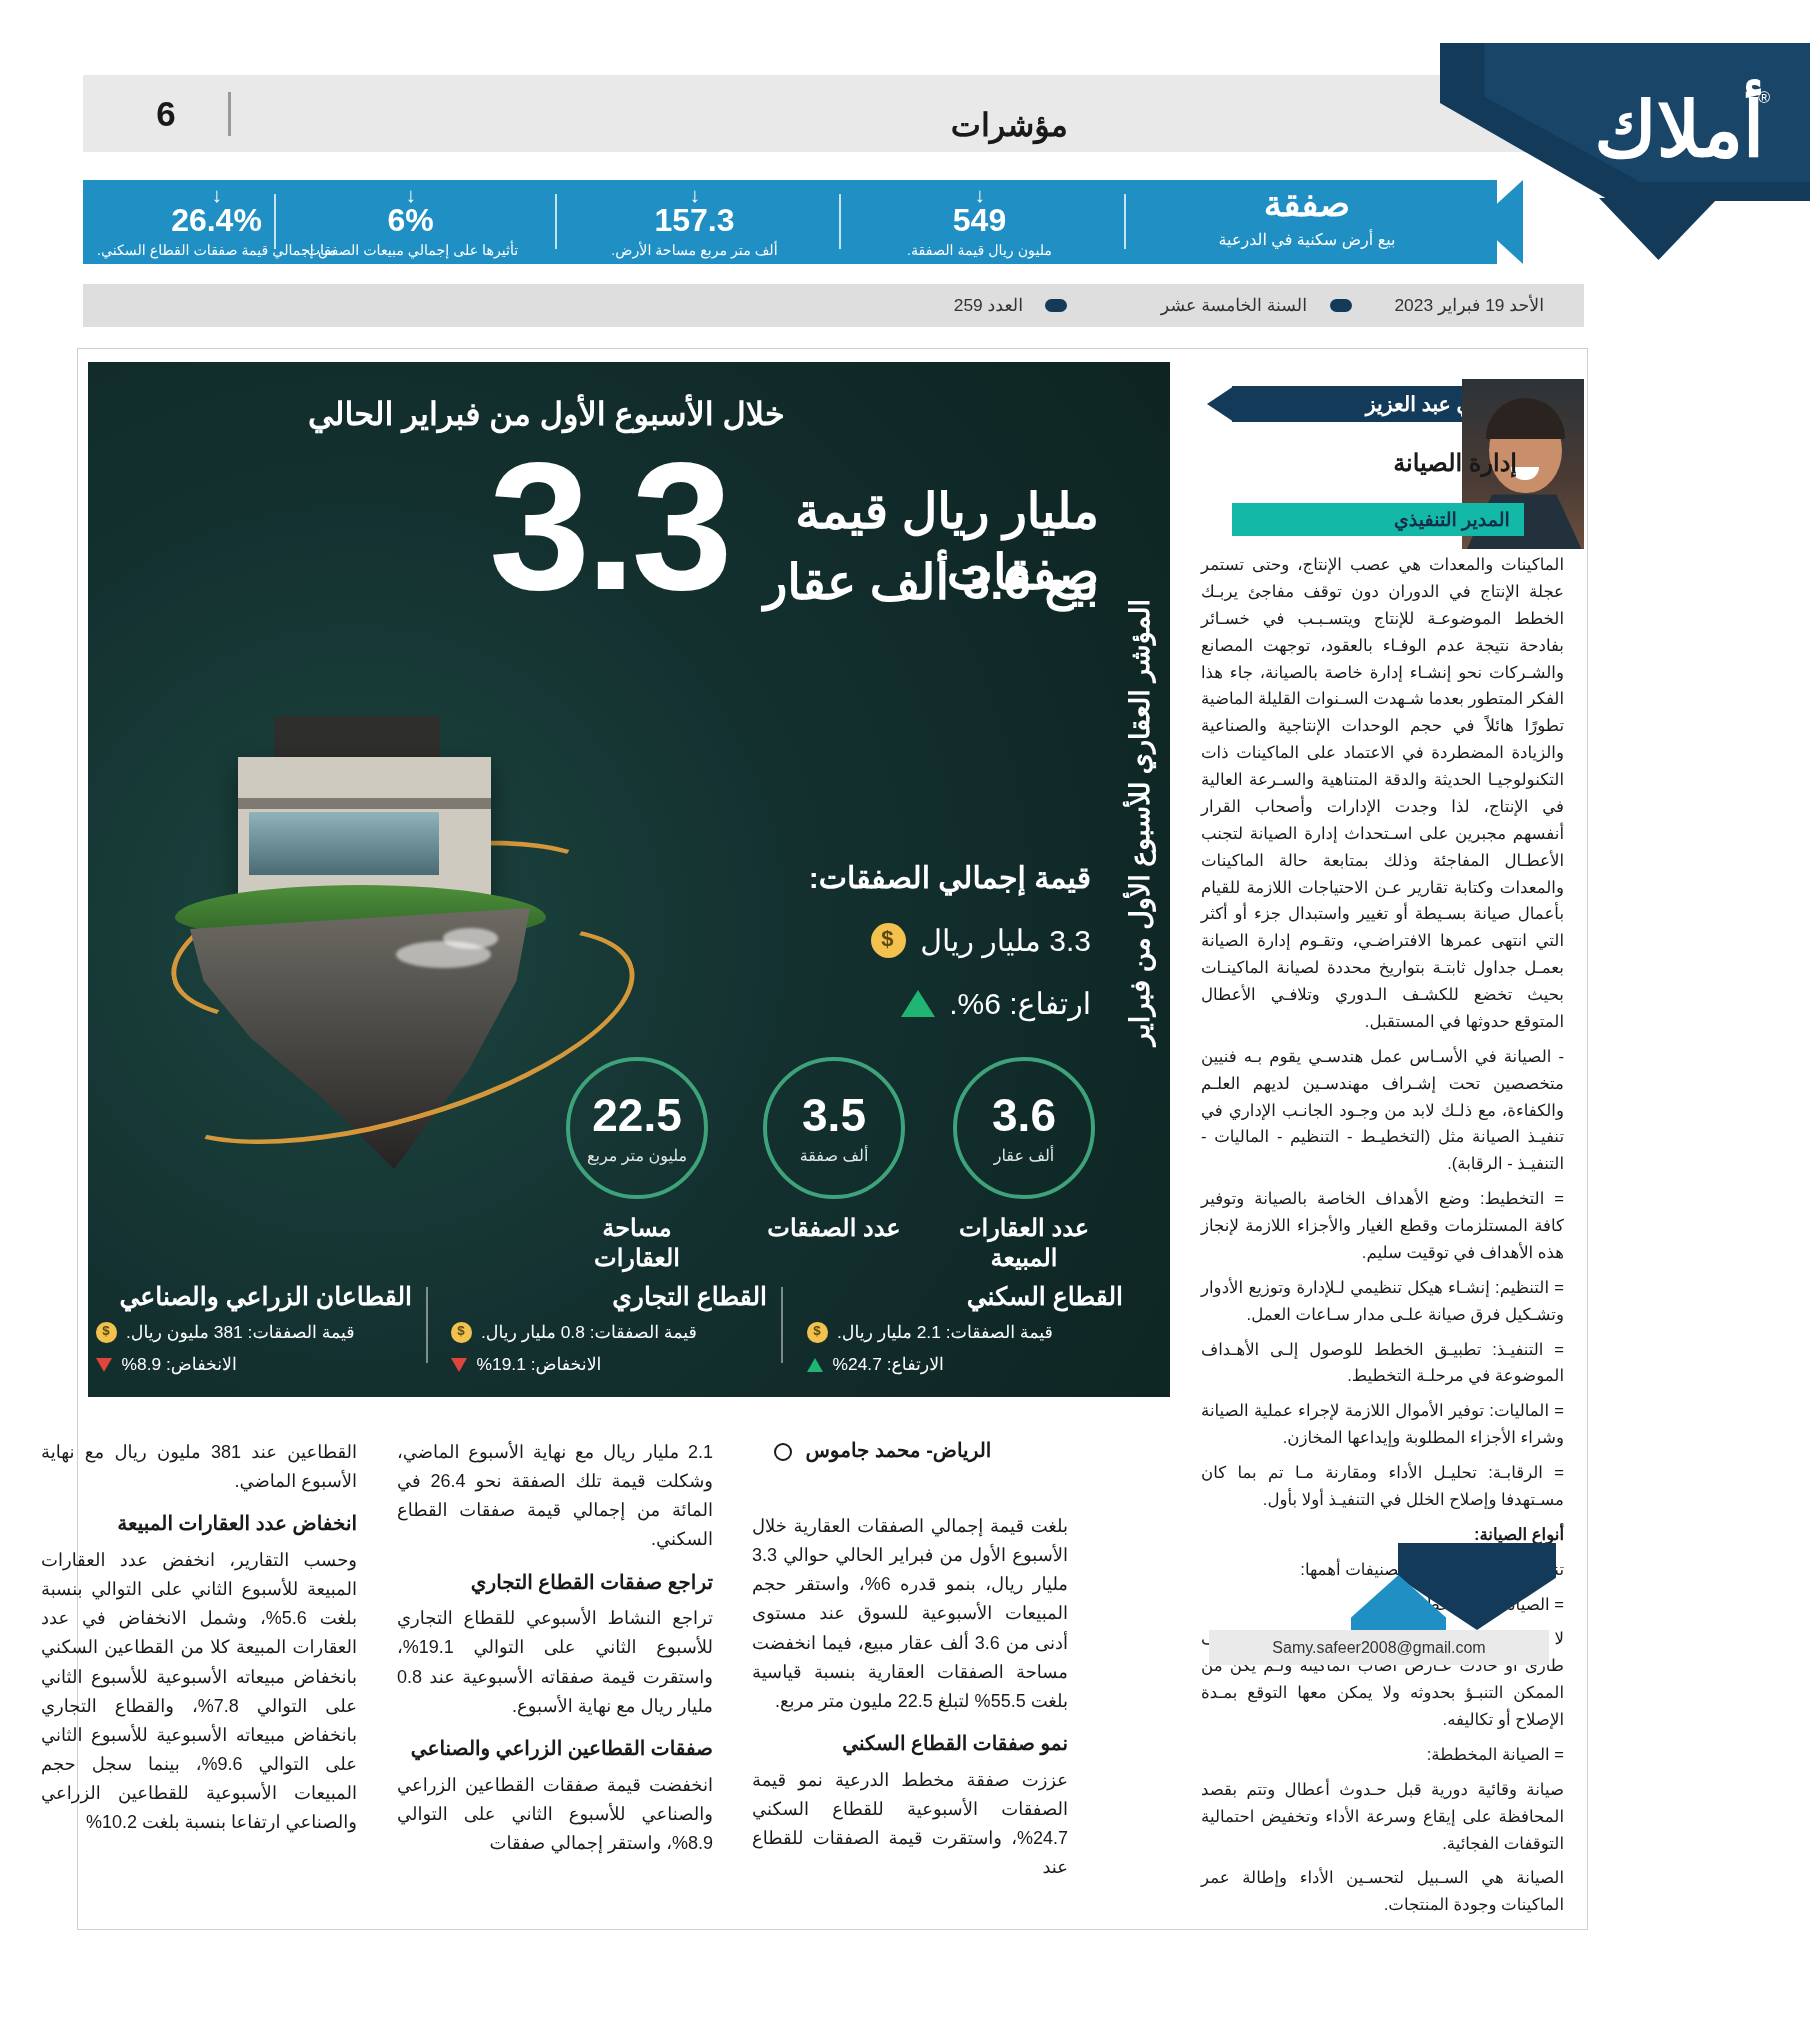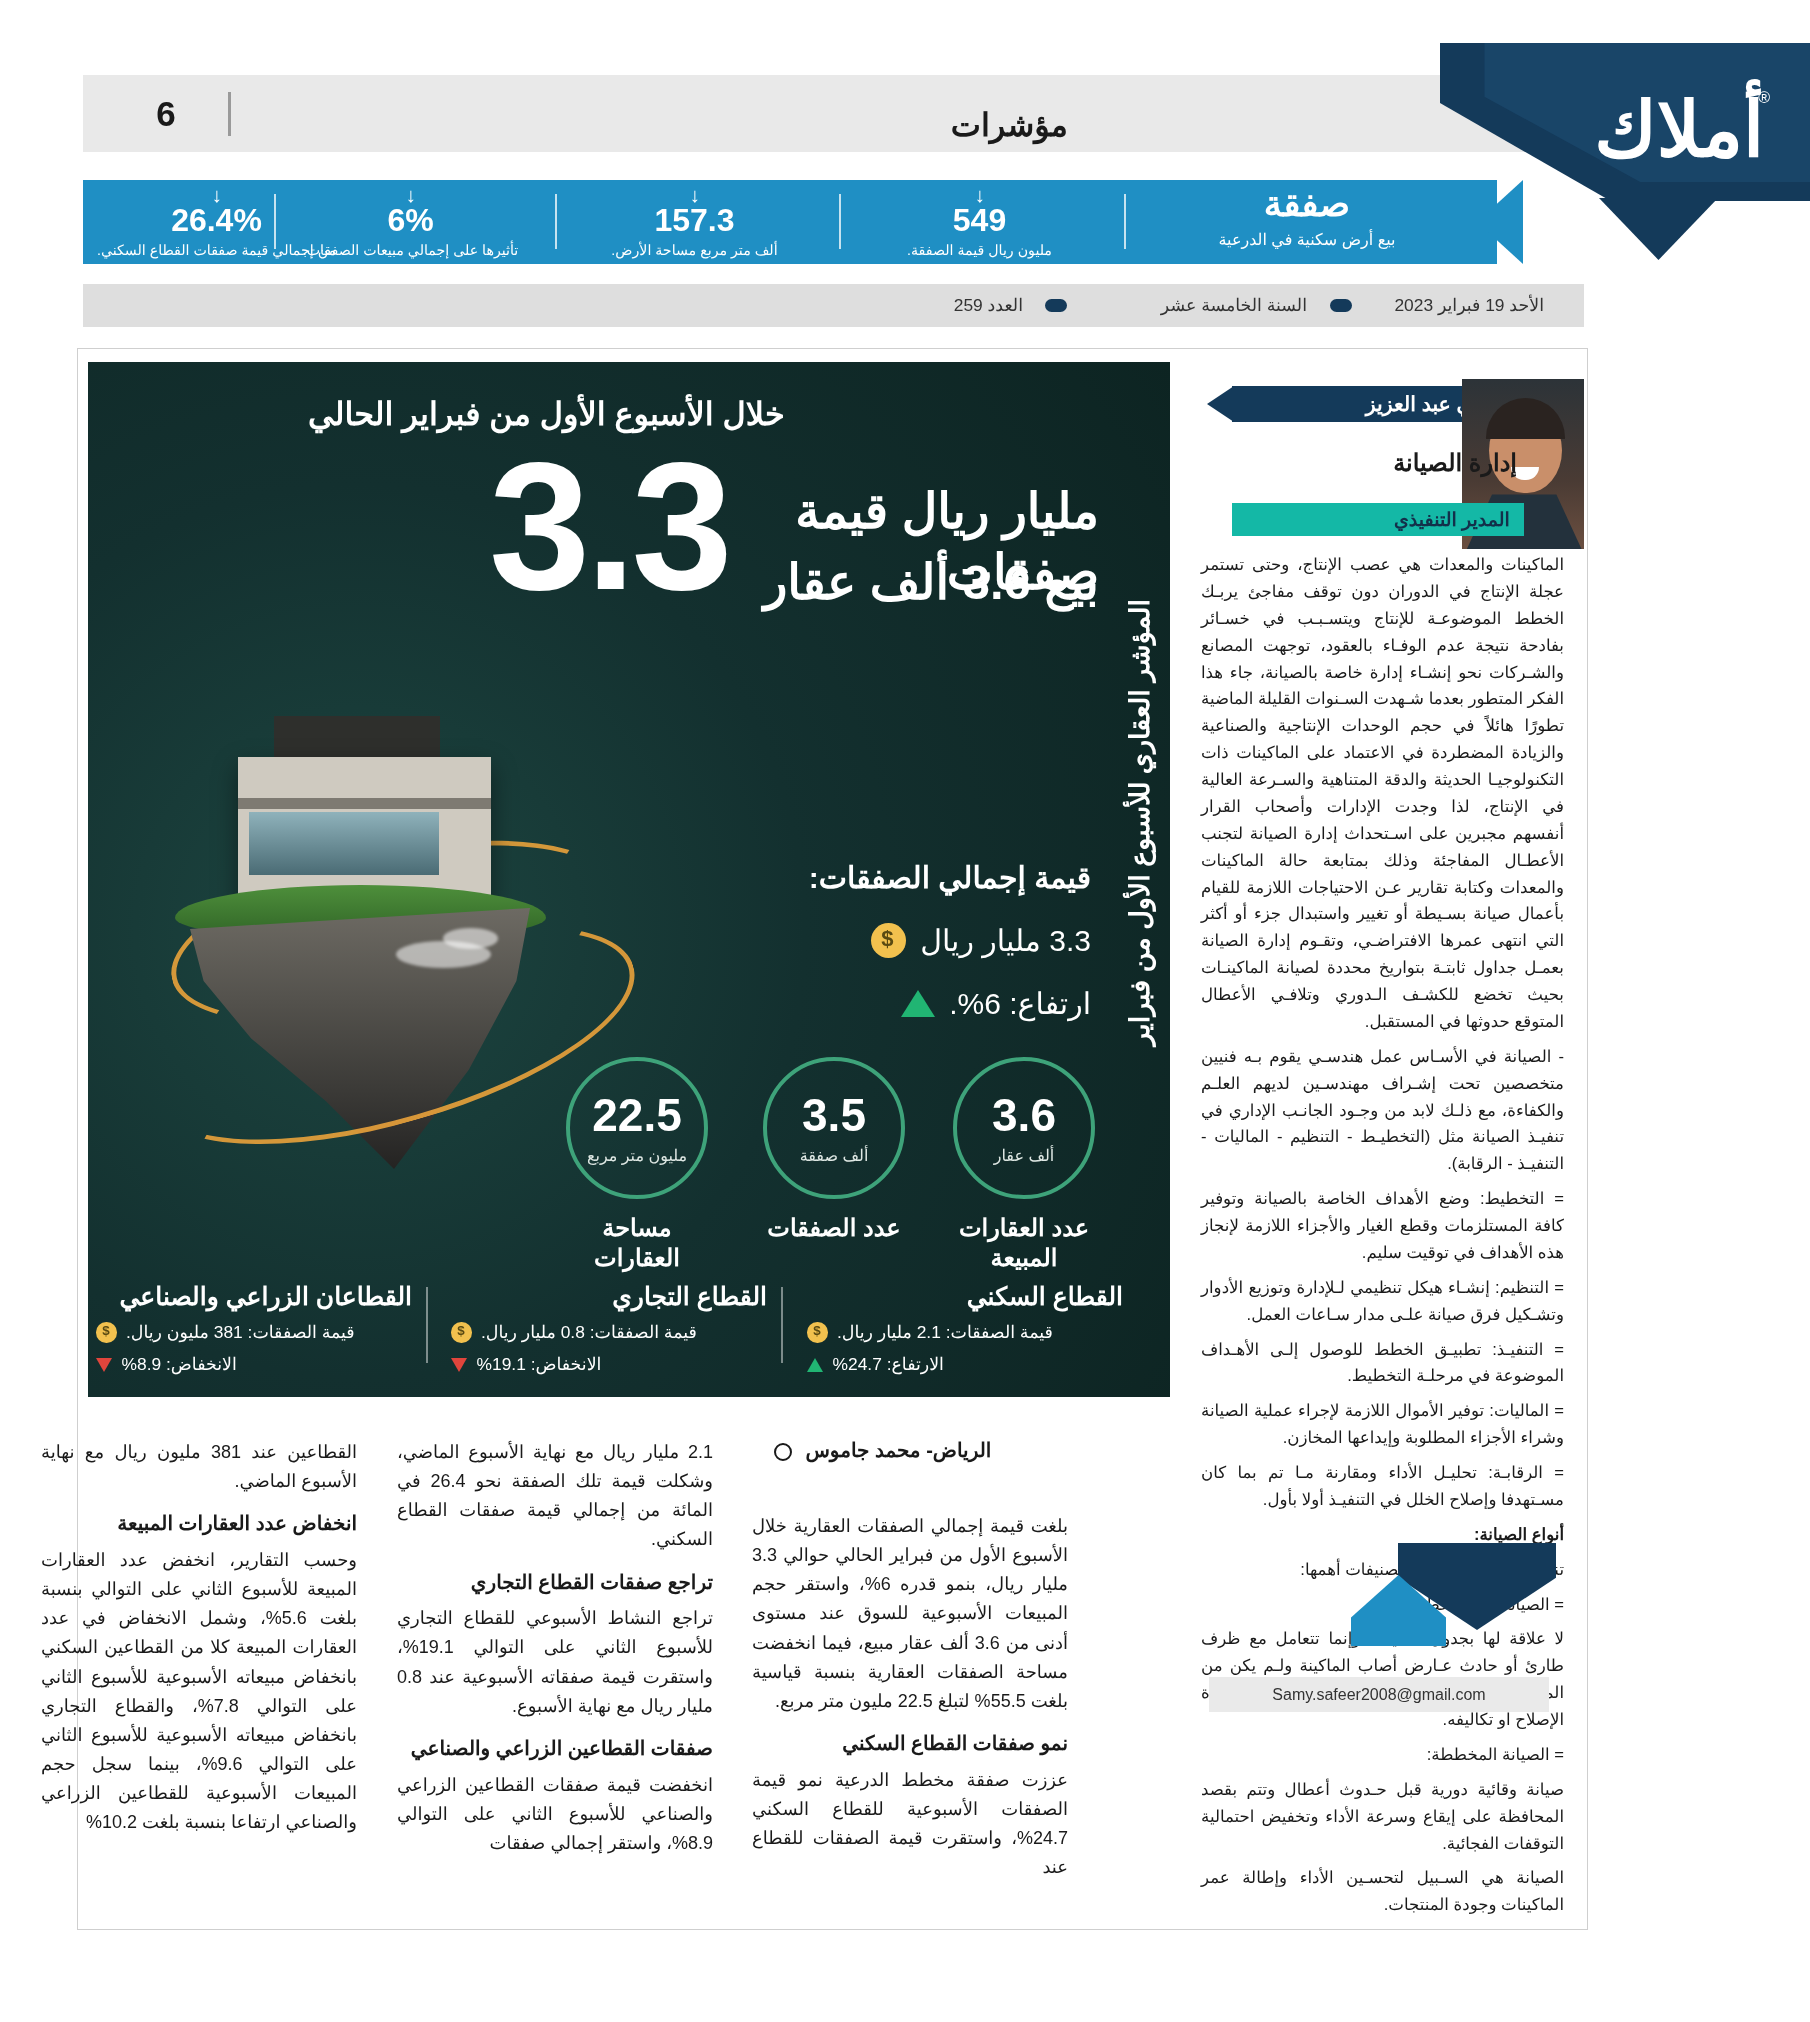--- a/index.html
+++ b/index.html
@@ -116,21 +116,21 @@
   .hair{position:absolute;left:24px;top:19px;width:79px;height:41px;background:#2a2320;border-radius:40px 40px 0 0;}
   .smile{position:absolute;left:49px;top:88px;width:28.4px;height:12.6px;background:#fff;border-radius:0 0 14.2px 14.2px;}
   .suit{position:absolute;left:4.7px;top:115px;width:115px;height:55px;background:#23313c;clip-path:polygon(22% 0%,78% 0%,100% 100%,0% 100%);}
   .side-role{position:absolute;right:63px;top:87px;font-size:24px;font-weight:bold;color:#1a1a1a;}
   .side-rolebar{position:absolute;left:47px;top:141px;width:292px;height:33px;background:#14b8a6;}
   .side-rolebar span{position:absolute;right:14.2px;top:4.7px;font-size:19px;font-weight:bold;color:#13304a;}
   .side-body{position:absolute;left:16px;top:190px;width:363px;font-size:16.6px;line-height:1.62;color:#1a1a1a;text-align:justify;}
   .side-body p{margin:0 0 8px 0;}
   .side-body .b{font-weight:bold;}
   .side-foot{position:absolute;right:32px;top:1201px;font-size:20.5px;font-weight:bold;}
-  .mailbar{position:absolute;left:24px;top:1315px;width:340px;height:35px;background:#eaeaea;display:flex;align-items:center;justify-content:center;font-size:16px;color:#333;text-align:right;}
+  .mailbar{position:absolute;left:24px;top:1268px;width:340px;height:35px;background:#eaeaea;display:flex;align-items:center;justify-content:center;font-size:16px;color:#333;text-align:right;}
   .side-chev{position:absolute;left:166px;top:1181px;width:205px;height:103px;}
   .chev-a{position:absolute;left:47px;top:0;width:158px;height:87px;background:#143a5a;clip-path:polygon(0 0,100% 0,100% 40%,50% 100%,0 40%);}
   .chev-b{position:absolute;left:0;top:32px;width:95px;height:71px;background:#1f8fc4;clip-path:polygon(50% 0,100% 60%,100% 100%,0 100%,0 60%);}
 </style>
 </head>
 <body>
 
 <div class="page">
 
   <div class="masthead">

